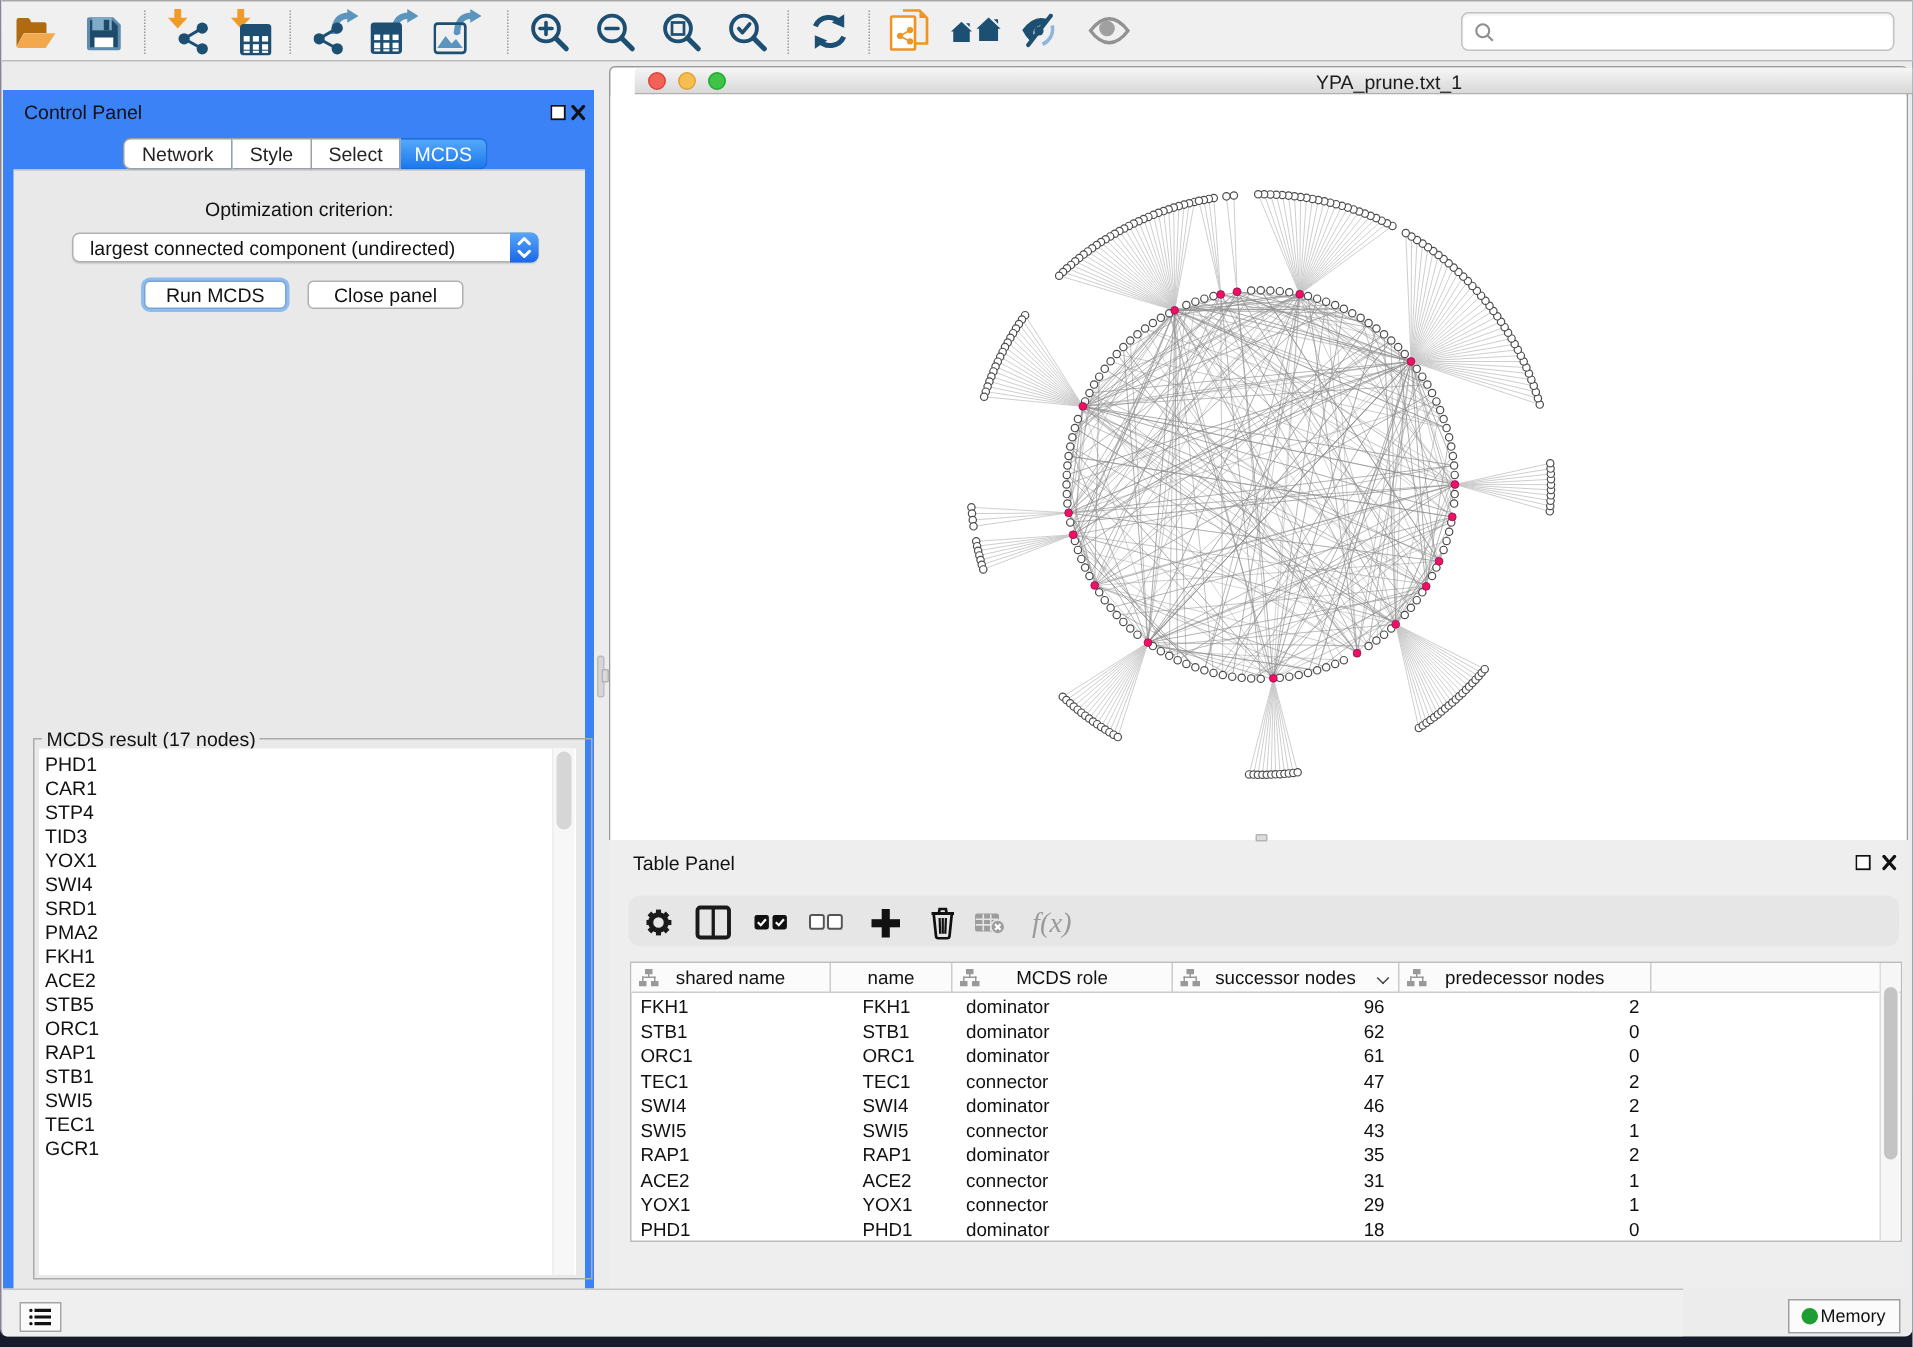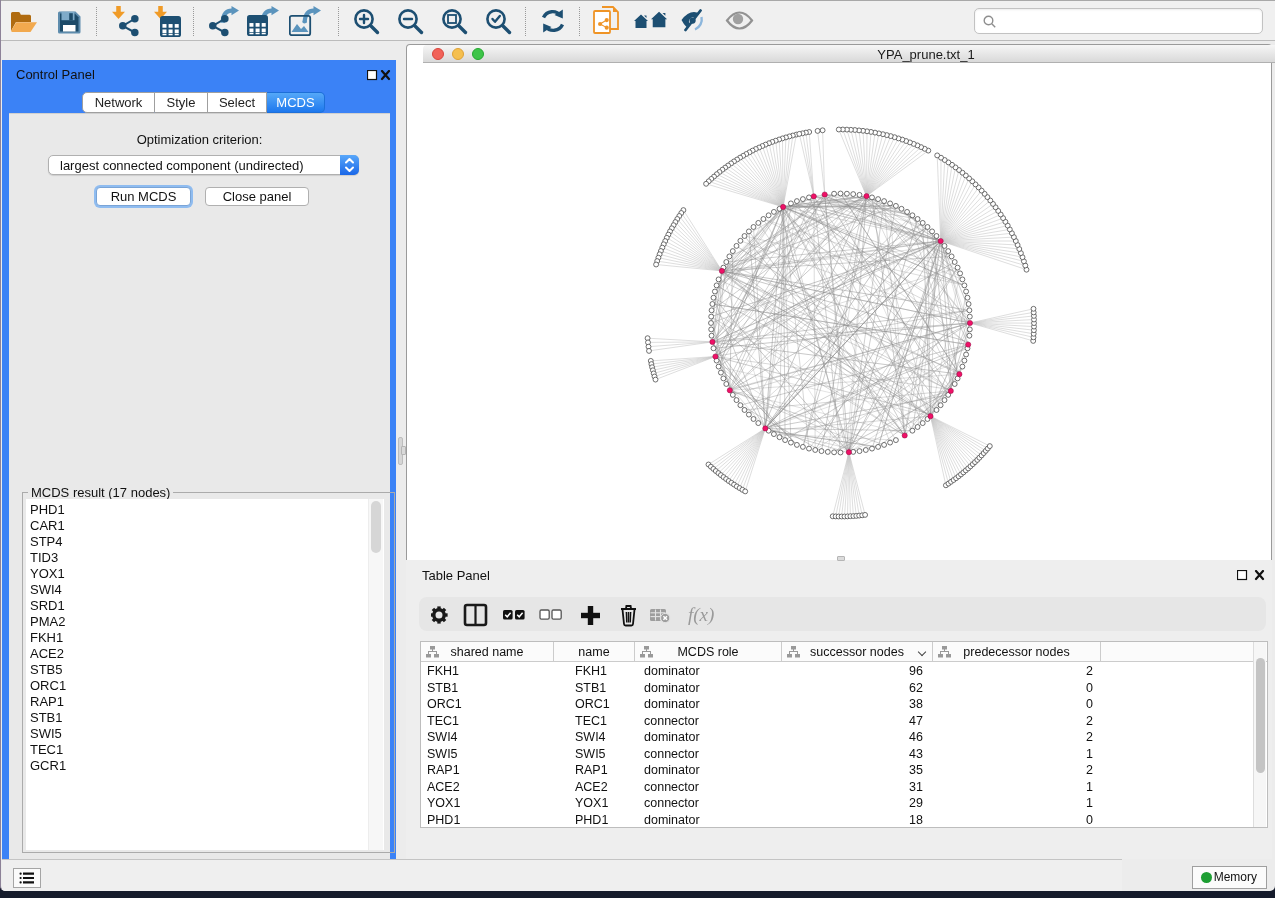--- a/index.html
+++ b/index.html
@@ -1153,21 +1153,21 @@
             <span class="c1">STB1</span>
             <span class="c2">STB1</span>
             <span class="c3">dominator</span>
             <span class="c4">62</span>
             <span class="c5">0</span>
           </div>
           <div class="trow" style="top:33.0px">
             <span class="c1">ORC1</span>
             <span class="c2">ORC1</span>
             <span class="c3">dominator</span>
-            <span class="c4">38</span>
+            <span class="c4">61</span>
             <span class="c5">0</span>
           </div>
           <div class="trow" style="top:49.5px">
             <span class="c1">TEC1</span>
             <span class="c2">TEC1</span>
             <span class="c3">connector</span>
             <span class="c4">47</span>
             <span class="c5">2</span>
           </div>
           <div class="trow" style="top:66.0px">

